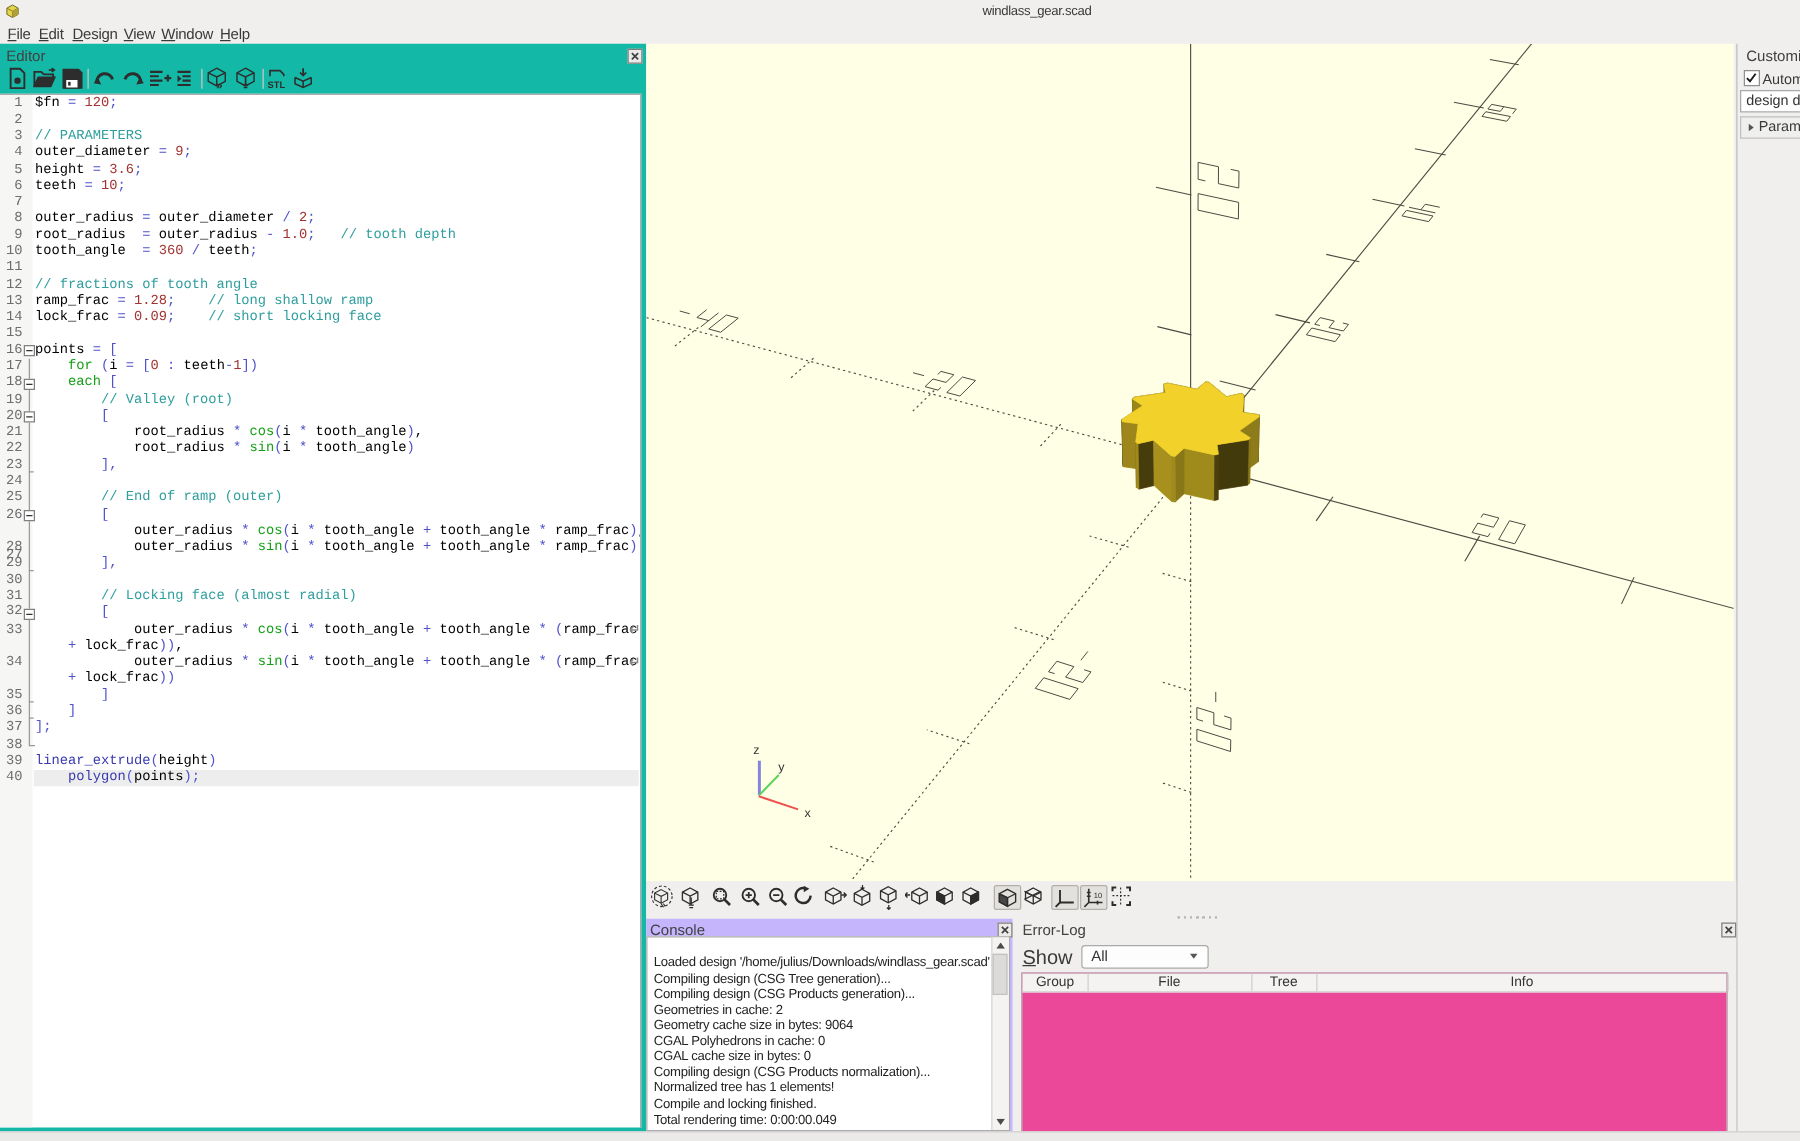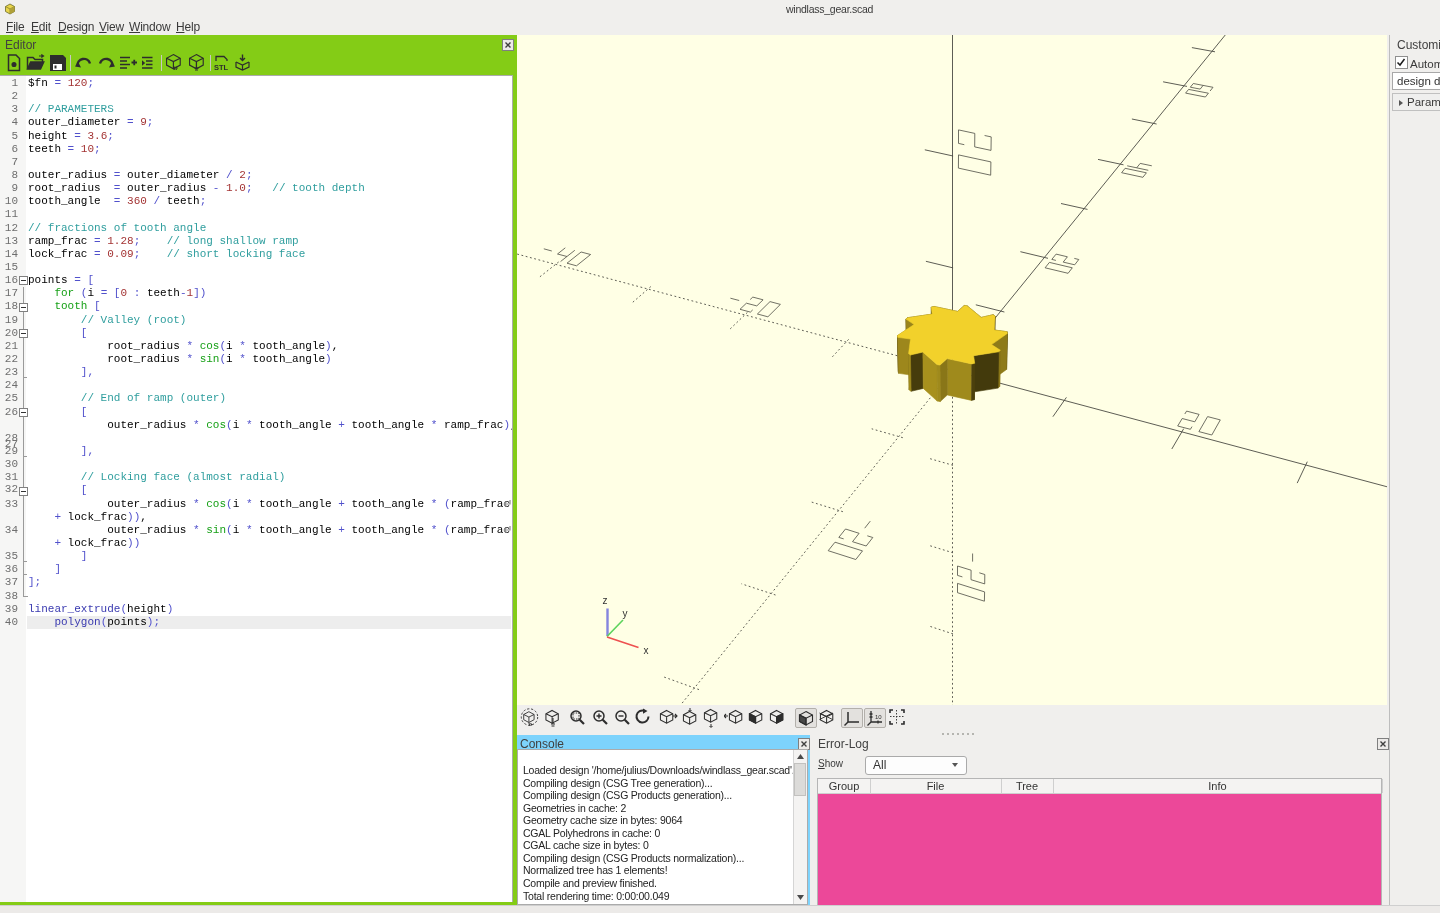--- a/index.html
+++ b/index.html
@@ -22,21 +22,21 @@
     <div class="abs" style="left:786px;top:3px;font-size:10.5px;letter-spacing:-0.25px;color:#3a3a3a">windlass_gear.scad</div>
   </div>
 <div class="abs" style="left:0;top:18px;width:1440px;height:17px;background:#f0efed">
     <div class="abs" style="left:6px;top:2px;font-size:12px;color:#3a3a3a;letter-spacing:-0.2px"><span style="text-decoration:underline">F</span>ile</div>
     <div class="abs" style="left:31px;top:2px;font-size:12px;color:#3a3a3a;letter-spacing:-0.2px"><span style="text-decoration:underline">E</span>dit</div>
     <div class="abs" style="left:58px;top:2px;font-size:12px;color:#3a3a3a;letter-spacing:-0.2px"><span style="text-decoration:underline">D</span>esign</div>
     <div class="abs" style="left:99px;top:2px;font-size:12px;color:#3a3a3a;letter-spacing:-0.2px"><span style="text-decoration:underline">V</span>iew</div>
     <div class="abs" style="left:129px;top:2px;font-size:12px;color:#3a3a3a;letter-spacing:-0.2px"><span style="text-decoration:underline">W</span>indow</div>
     <div class="abs" style="left:176px;top:2px;font-size:12px;color:#3a3a3a;letter-spacing:-0.2px"><span style="text-decoration:underline">H</span>elp</div>
   </div>
-<div class="abs" style="left:0;top:35px;width:517px;height:871px;background:#84cc16;overflow:hidden">
+<div class="abs" style="left:0;top:35px;width:517px;height:871px;background:#14b8a6;overflow:hidden">
     <div class="ptitle abs" style="left:5px;top:3px">Editor</div>
     <div style="position:absolute;left:502px;top:4px;width:12px;height:12px;border:1px solid #7f7f7f;background:#eceae8;box-sizing:border-box">
       <svg width="10" height="10" viewBox="0 0 10 10" style="display:block">
         <path d="M2.5 2.5 L7.5 7.5 M7.5 2.5 L2.5 7.5" stroke="#3f3f3f" stroke-width="1.4"></path>
       </svg>
     </div>
     <div style="position:absolute;left:4px;top:18px;width:20px;height:20px"><svg width="20" height="20" viewBox="0 0 20 20">
         <g stroke="#2d2d2d" fill="none" stroke-width="1.5">
           <path d="M4.5 2 h7.5 l3.5 3.5 v12 h-11 z"></path>
           <circle cx="10" cy="11.5" r="1.8" fill="#2d2d2d"></circle>
@@ -142,40 +142,41 @@
         <div class="cl" style="top:233.7px">ramp_frac <span class="o">=</span> <span class="n">1.28</span><span class="o">;</span>    <span class="c">// long shallow ramp</span></div>
         <div class="gn" style="top:246.8px">14</div>
         <div class="cl" style="top:246.8px">lock_frac <span class="o">=</span> <span class="n">0.09</span><span class="o">;</span>    <span class="c">// short locking face</span></div>
         <div class="gn" style="top:259.9px">15</div>
         <div class="cl" style="top:259.9px"></div>
         <div class="gn" style="top:273.1px">16</div>
         <div class="cl" style="top:273.1px">points <span class="o">=</span> <span class="o">[</span></div>
         <div class="gn" style="top:286.2px">17</div>
         <div class="cl" style="top:286.2px">    <span class="k">for</span><span class="o"> </span><span class="o">(</span>i <span class="o">=</span> <span class="o">[</span><span class="n">0</span> <span class="o">:</span> teeth<span class="o">-</span><span class="n">1</span><span class="o">])</span></div>
         <div class="gn" style="top:299.4px">18</div>
-        <div class="cl" style="top:299.4px">    <span class="k">tooth</span> <span class="o">[</span></div>
+        <div class="cl" style="top:299.4px">    <span class="k">each</span> <span class="o">[</span></div>
         <div class="gn" style="top:312.5px">19</div>
         <div class="cl" style="top:312.5px">        <span class="c">// Valley (root)</span></div>
         <div class="gn" style="top:325.7px">20</div>
         <div class="cl" style="top:325.7px">        <span class="o">[</span></div>
         <div class="gn" style="top:338.8px">21</div>
         <div class="cl" style="top:338.8px">            root_radius <span class="o">*</span> <span class="k">cos</span><span class="o">(</span>i <span class="o">*</span> tooth_angle<span class="o">)</span>,</div>
         <div class="gn" style="top:352.0px">22</div>
         <div class="cl" style="top:352.0px">            root_radius <span class="o">*</span> <span class="k">sin</span><span class="o">(</span>i <span class="o">*</span> tooth_angle<span class="o">)</span></div>
         <div class="gn" style="top:365.1px">23</div>
         <div class="cl" style="top:365.1px">        <span class="o">],</span></div>
         <div class="gn" style="top:378.3px">24</div>
         <div class="cl" style="top:378.3px"></div>
         <div class="gn" style="top:391.4px">25</div>
         <div class="cl" style="top:391.4px">        <span class="c">// End of ramp (outer)</span></div>
         <div class="gn" style="top:404.6px">26</div>
         <div class="cl" style="top:404.6px">        <span class="o">[</span></div>
         <div class="gn" style="top:437px">27</div>
         <div class="cl" style="top:417.7px">            outer_radius <span class="o">*</span> <span class="k">cos</span><span class="o">(</span>i <span class="o">*</span> tooth_angle <span class="o">+</span> tooth_angle <span class="o">*</span> ramp_frac<span class="o">)</span>,</div>
         <div class="gn" style="top:430.8px">28</div>
+        <div class="cl" style="top:430.8px">            outer_radius <span class="o">*</span> <span class="k">sin</span><span class="o">(</span>i <span class="o">*</span> tooth_angle <span class="o">+</span> tooth_angle <span class="o">*</span> ramp_frac<span class="o">)</span></div>
         <div class="gn" style="top:444.0px">29</div>
         <div class="cl" style="top:444.0px">        <span class="o">],</span></div>
         <div class="gn" style="top:457.1px">30</div>
         <div class="cl" style="top:457.1px"></div>
         <div class="gn" style="top:470.3px">31</div>
         <div class="cl" style="top:470.3px">        <span class="c">// Locking face (almost radial)</span></div>
         <div class="gn" style="top:482px">32</div>
         <div class="cl" style="top:483.4px">        <span class="o">[</span></div>
         <div class="gn" style="top:496.6px">33</div>
         <div class="cl" style="top:496.6px">            outer_radius <span class="o">*</span> <span class="k">cos</span><span class="o">(</span>i <span class="o">*</span> tooth_angle <span class="o">+</span> tooth_angle <span class="o">*</span><span class="o"> </span><span class="o">(</span>ramp_frac</div>
@@ -438,58 +439,58 @@
         <path d="M6 2 V13 H17 M6 13 L2.5 16.5 M4.5 5 h3 M4.5 8 h3 M13 11.5 v3"></path>
       </g>
       <text x="10" y="9.5" font-size="6" fill="#2d2d2d" font-family="Liberation Sans">10</text>
     </svg></div>
 <div style="position:absolute;left:888px;top:708px;width:20px;height:20px"><svg width="20" height="20" viewBox="0 0 20 20">
       <g stroke="#2d2d2d" fill="none" stroke-width="1.6">
         <path d="M2 5 V2 H5 M13 2 H16 V5 M16 13 V16 H13 M5 16 H2 V13"></path>
         <path d="M2 8.5 H16 M8.5 2 V16" stroke-width="0.9" stroke-dasharray="1.5 1.5"></path>
       </g>
     </svg></div>
-<div class="abs" style="left:517px;top:735px;width:293px;height:171px;background:#7dd3fc">
+<div class="abs" style="left:517px;top:735px;width:293px;height:171px;background:#c4b5fd">
     <div class="ptitle abs" style="left:3px;top:2px">Console</div>
     <div style="position:absolute;left:281px;top:3px;width:12px;height:12px;border:1px solid #7f7f7f;background:#eceae8;box-sizing:border-box">
       <svg width="10" height="10" viewBox="0 0 10 10" style="display:block">
         <path d="M2.5 2.5 L7.5 7.5 M7.5 2.5 L2.5 7.5" stroke="#3f3f3f" stroke-width="1.4"></path>
       </svg>
     </div>
     <div class="abs" style="left:0;top:14px;width:291px;height:156px;background:#fff;border:1px solid #ababab;box-sizing:border-box">
       <div class="ctext abs" style="left:5px;top:14.0px">Loaded design '/home/julius/Downloads/windlass_gear.scad'.</div>
       <div class="ctext abs" style="left:5px;top:26.6px">Compiling design (CSG Tree generation)...</div>
       <div class="ctext abs" style="left:5px;top:39.1px">Compiling design (CSG Products generation)...</div>
       <div class="ctext abs" style="left:5px;top:51.7px">Geometries in cache: 2</div>
       <div class="ctext abs" style="left:5px;top:64.2px">Geometry cache size in bytes: 9064</div>
       <div class="ctext abs" style="left:5px;top:76.8px">CGAL Polyhedrons in cache: 0</div>
       <div class="ctext abs" style="left:5px;top:89.3px">CGAL cache size in bytes: 0</div>
       <div class="ctext abs" style="left:5px;top:101.9px">Compiling design (CSG Products normalization)...</div>
       <div class="ctext abs" style="left:5px;top:114.4px">Normalized tree has 1 elements!</div>
-      <div class="ctext abs" style="left:5px;top:127.0px">Compile and preview finished.</div>
+      <div class="ctext abs" style="left:5px;top:127.0px">Compile and locking finished.</div>
       <div class="ctext abs" style="left:5px;top:139.5px">Total rendering time: 0:00:00.049</div>
       <div class="abs" style="right:0;top:0;width:13px;height:154px;background:#f4f3f2;border-left:1px solid #d5d5d5">
         <svg class="abs" style="left:3px;top:4px" width="7" height="5" viewBox="0 0 7 5">
           <path d="M0 5 L3.5 0 L7 5 Z" fill="#4a4a4a"></path>
         </svg>
         <div class="abs" style="left:0;top:13px;width:12px;height:33px;background:#dcdbd9;border:1px solid #c2c1bf;box-sizing:border-box"></div>
         <svg class="abs" style="left:3px;top:145px" width="7" height="5" viewBox="0 0 7 5">
           <path d="M0 0 L3.5 5 L7 0 Z" fill="#4a4a4a"></path>
         </svg>
       </div>
     </div>
   </div>
 <div class="abs" style="left:815px;top:735px;width:574px;height:171px;background:#f0efed">
     <div class="ptitle abs" style="left:3px;top:2px">Error-Log</div>
     <div style="position:absolute;left:562px;top:3px;width:12px;height:12px;border:1px solid #7f7f7f;background:#eceae8;box-sizing:border-box">
       <svg width="10" height="10" viewBox="0 0 10 10" style="display:block">
         <path d="M2.5 2.5 L7.5 7.5 M7.5 2.5 L2.5 7.5" stroke="#3f3f3f" stroke-width="1.4"></path>
       </svg>
     </div>
-    <div class="abs" style="left:3px;top:23px;font-size:10px;color:#3a3a3a"><span style="text-decoration:underline">S</span>how</div>
+    <div class="abs" style="left:3px;top:23px;font-size:16px;color:#3a3a3a"><span style="text-decoration:underline">S</span>how</div>
     <div class="abs" style="left:50px;top:21px;width:100px;height:17px;background:#fdfdfd;border:1px solid #aaa;border-radius:3px;font-size:12px;color:#333">
       <span style="position:absolute;left:7px;top:1px">All</span>
       <span style="position:absolute;right:8px;top:6px;width:0;height:0;border-top:4px solid #555;border-left:3.5px solid transparent;border-right:3.5px solid transparent"></span>
     </div>
     <div class="abs" style="left:2px;top:43px;width:565px;height:140px;background:#ec4899;border:1px solid #b5b5b5;box-sizing:border-box">
       <div class="abs" style="left:0;top:0;width:100%;height:14px;background:#f4f3f2;border-bottom:1px solid #cfcfcf">
         <div class="abs" style="left:0px;width:52px;top:0;height:14px;border-right:1px solid #cfcfcf;font-size:11px;color:#333;text-align:center;line-height:14px">Group</div>
         <div class="abs" style="left:52px;width:131px;top:0;height:14px;border-right:1px solid #cfcfcf;font-size:11px;color:#333;text-align:center;line-height:14px">File</div>
         <div class="abs" style="left:183px;width:52px;top:0;height:14px;border-right:1px solid #cfcfcf;font-size:11px;color:#333;text-align:center;line-height:14px">Tree</div>
         <div class="abs" style="left:235px;width:329px;top:0;height:14px;border-right:1px solid #cfcfcf;font-size:11px;color:#333;text-align:center;line-height:14px">Info</div>

